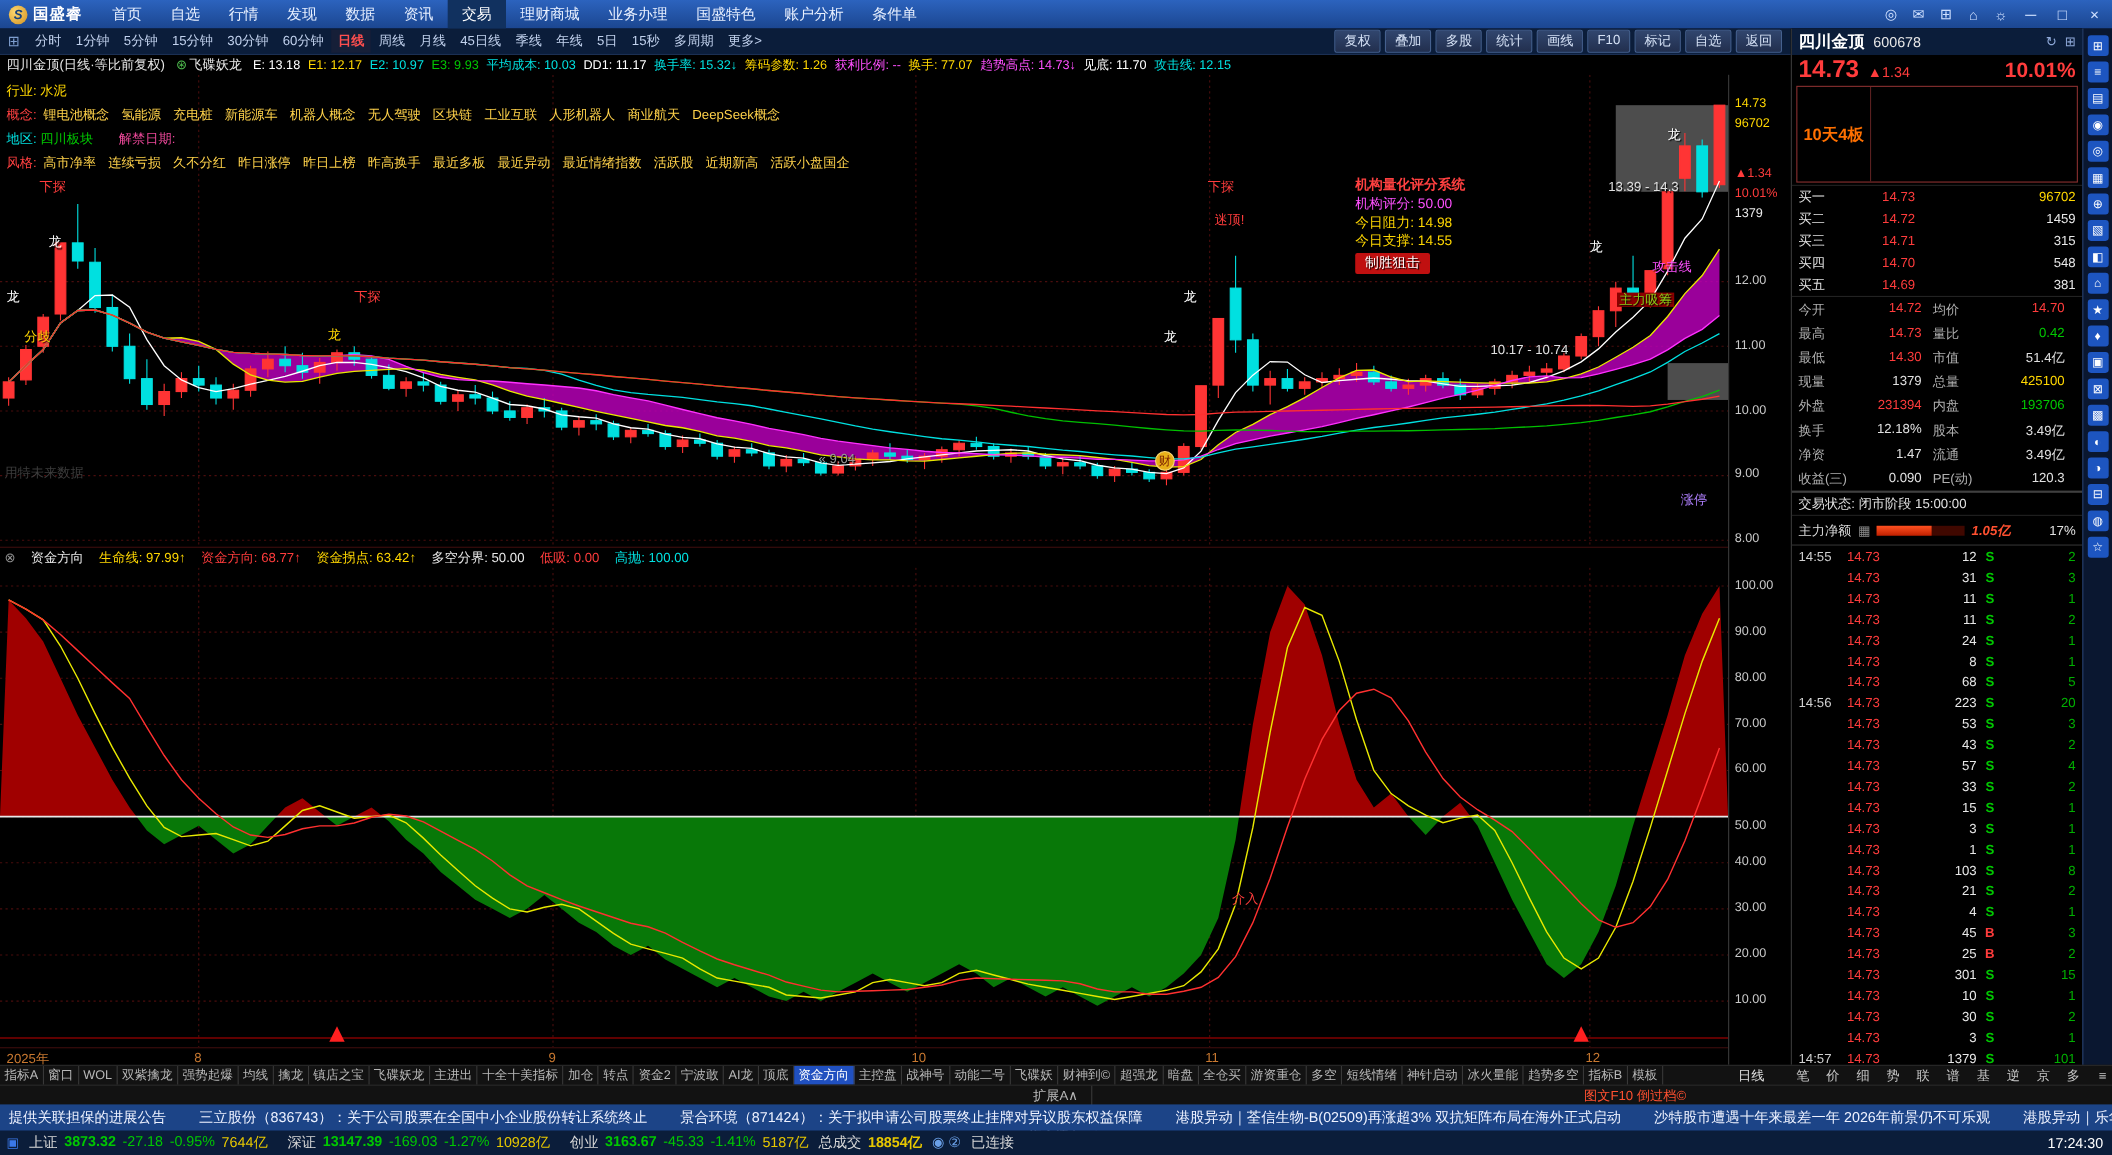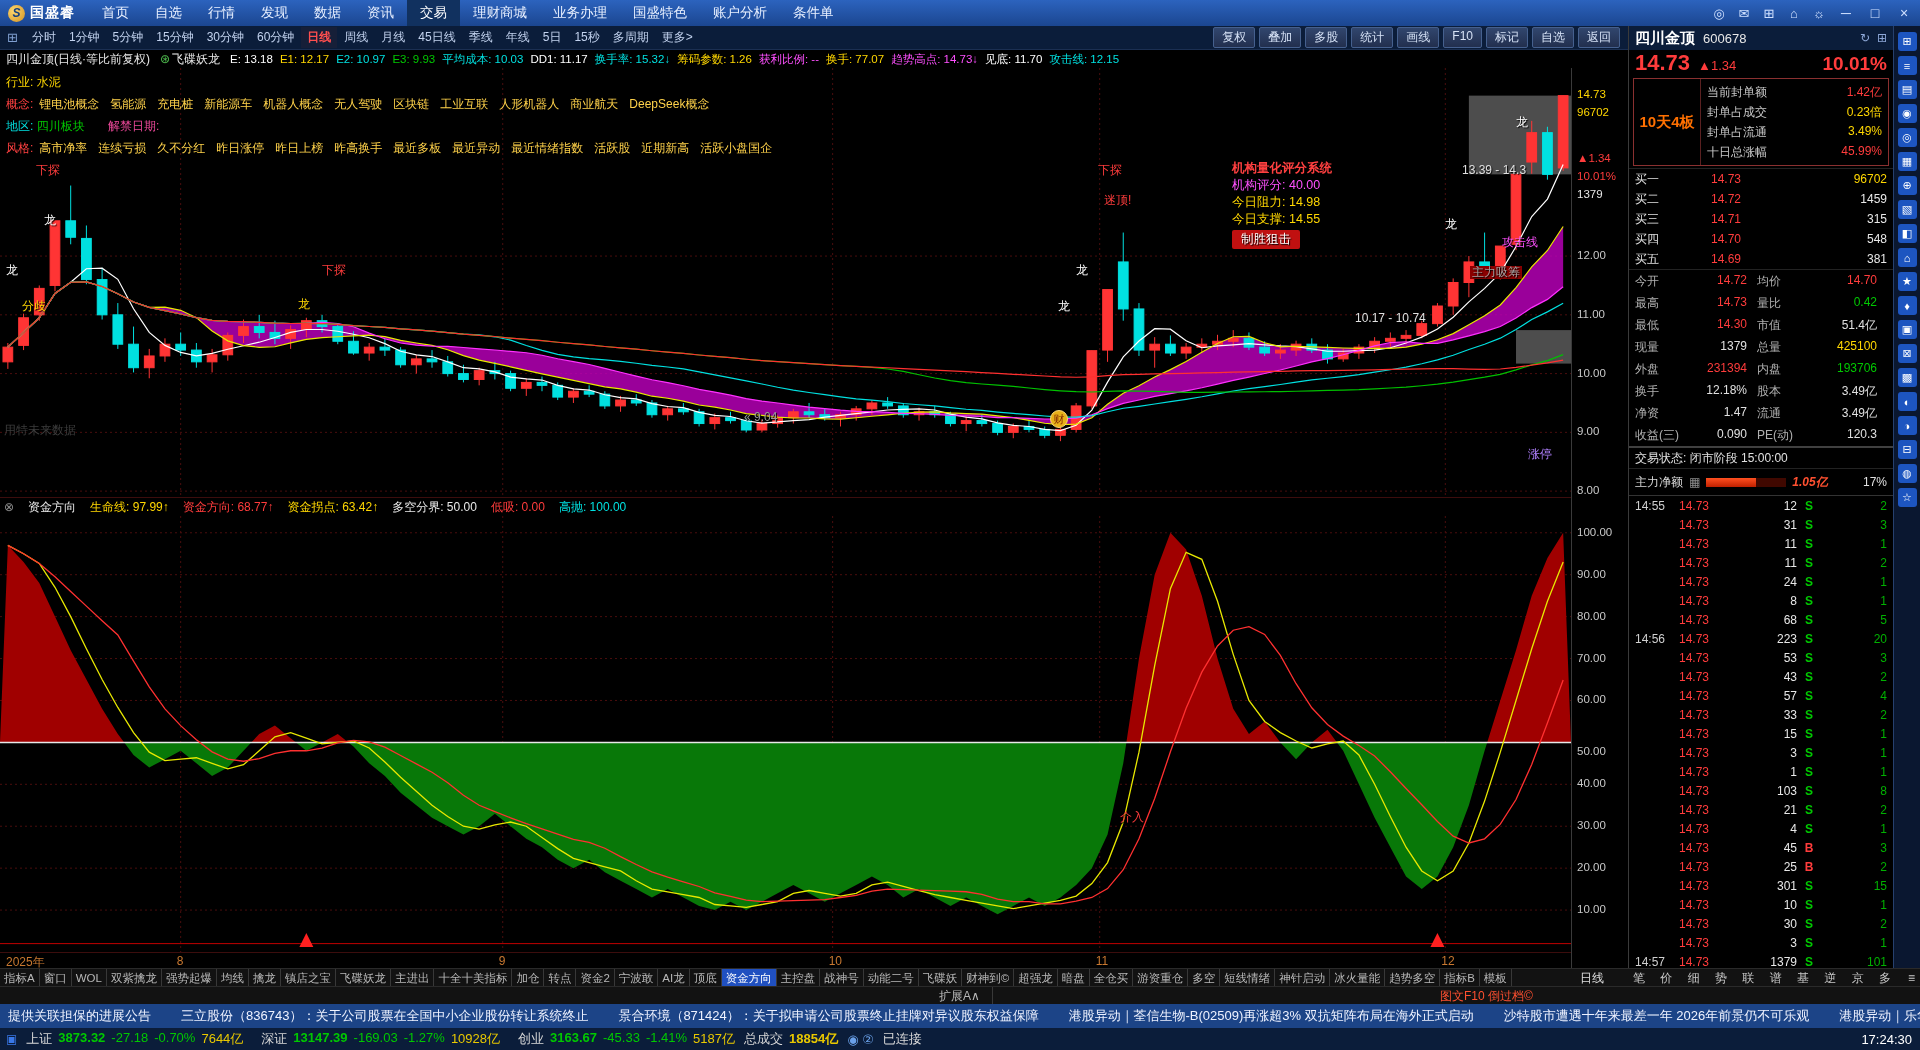--- a/index.html
+++ b/index.html
@@ -439,29 +439,29 @@
         <span class="anno" style="left:744px;top:343px;color:#999999">« 9.04</span>
         <span class="anno" style="left:1098px;top:96px;color:#ff3c3c">下探</span>
         <span class="anno" style="left:1104px;top:126px;color:#ff3c3c">迷顶!</span>
         <span class="anno" style="left:1076px;top:196px;color:#ffffff">龙</span>
         <span class="anno" style="left:1058px;top:232px;color:#ffffff">龙</span>
         <span class="anno" style="left:1355px;top:244px;color:#e0e0e0">10.17 - 10.74</span>
         <span class="anno" style="left:1462px;top:96px;color:#e0e0e0">13.39 - 14.3</span>
         <span class="anno" style="left:1516px;top:48px;color:#ffffff">龙</span>
         <span class="anno" style="left:1445px;top:150px;color:#ffffff">龙</span>
         <span class="anno" style="left:1502px;top:168px;color:#ff50ff">攻击线</span>
-        <span class="anno" style="left:1470px;top:198px;color:#a3a3a3;background:#8a0000;padding:0 2px">主力吸筹</span>
+        <span class="anno" style="left:1470px;top:198px;color:#84cc16;background:#8a0000;padding:0 2px">主力吸筹</span>
         <span class="anno" style="left:1528px;top:380px;color:#b080ff">涨停</span>
         <span class="anno" style="left:4px;top:356px;color:#3c3c3c">用特未来数据</span>
         <span class="coin" style="left:1050px;top:342px">财</span>
       </div>
     <div class="score-box">
       <div class="score-title">机构量化评分系统</div>
       <div id="score-rows">
-          <div style="color:#ff50ff">机构评分: 40.00</div>
+          <div style="color:#ff50ff">机构评分: 50.00</div>
           <div style="color:#ffd700">今日阻力: 14.98</div>
           <div style="color:#ffd700">今日支撑: 14.55</div>
         </div>
       <span class="score-btn">制胜狙击</span>
     </div>
   </div>
 
   <div class="indheader">
     <span class="ih-ic">⊗</span>
     <span class="ih-name">资金方向</span>
@@ -545,38 +545,20 @@
         <i>⊞</i>
       </span>
     </div>
     <div class="rp-price">
       <span class="p">14.73</span>
       <span class="c">▲1.34</span>
       <span class="pc">10.01%</span>
     </div>
     <div class="rp-board">
       <div class="rp-streak">10天4板</div>
-      <div class="rp-board-rows" id="board-rows">
-          <div class="brow">
-            <span class="bl">当前封单额</span>
-            <span style="color:#ff3c3c">1.42亿</span>
-          </div>
-          <div class="brow">
-            <span class="bl">封单占成交</span>
-            <span style="color:#ffd700">0.23倍</span>
-          </div>
-          <div class="brow">
-            <span class="bl">封单占流通</span>
-            <span style="color:#ffd700">3.49%</span>
-          </div>
-          <div class="brow">
-            <span class="bl">十日总涨幅</span>
-            <span style="color:#ff3c3c">45.99%</span>
-          </div>
-        </div>
     </div>
     <div id="bids" class="rp-bids">
         <div class="bidrow first">
           <span class="l">买一</span>
           <span class="pr">14.73</span>
           <span class="v">96702</span>
         </div>
         <div class="bidrow">
           <span class="l">买二</span>
           <span class="pr">14.72</span>
@@ -920,21 +902,21 @@
       <span>港股异动｜乐华娱乐(02306)涨</span>
     </div>
 
   <div class="statusbar">
     <span class="st-ic">▣</span>
     <div id="indices" style="display:flex;gap:18px;">
         <span class="sidx">
           <span>上证</span>
           <b class="green">3873.32</b>
           <span class="green">-27.18</span>
-          <span class="green">-0.70%</span>
+          <span class="green">-0.95%</span>
           <span class="yellow">7644亿</span>
         </span>
         <span class="sidx">
           <span>深证</span>
           <b class="green">13147.39</b>
           <span class="green">-169.03</span>
           <span class="green">-1.27%</span>
           <span class="yellow">10928亿</span>
         </span>
         <span class="sidx">

